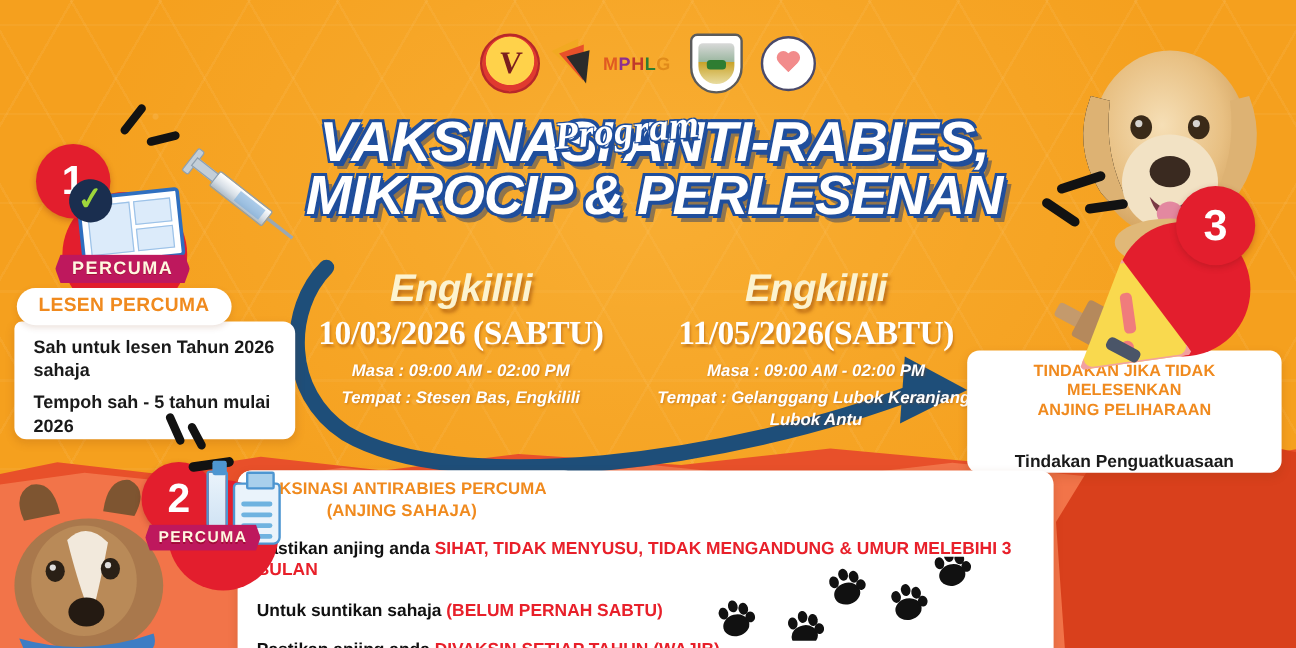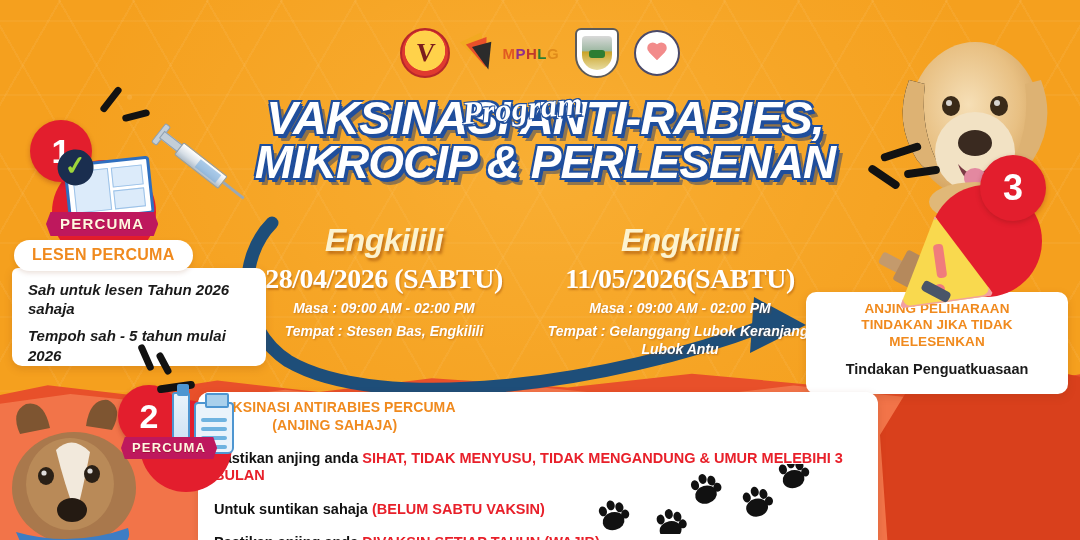--- a/index.html
+++ b/index.html
@@ -341,45 +341,44 @@
     position: absolute; left: 14px; top: 240px;
     background: #FFFFFF; border-radius: 16px;
     padding: 6px 18px 7px;
     color: #F08A1E; font-weight: 900; font-size: 16px;
     letter-spacing: .3px; z-index: 7;
     font-family: "Liberation Sans", sans-serif;
     box-shadow: 0 2px 5px rgba(120,50,10,.15);
   }
 
   .card-lesen {
-    left: 12px; top: 268px; width: 254px; height: 98px;
+    left: 12px; top: 268px; width: 234px; height: 98px;
     border-radius: 6px 10px 10px 10px;
     padding: 12px 14px 0 16px;
-    font-style: italic;
   }
   .card-lesen p {
     font-family: "Liberation Sans", sans-serif;
     font-weight: 700; font-size: 15px; color: #1A1A1A;
     line-height: 1.28;
   }
   .card-lesen p + p { margin-top: 8px; }
 
   .card-enforce {
     left: 806px; top: 292px; width: 262px; height: 102px;
     padding: 9px 10px 0; text-align: center;
   }
   .enforce-title {
     font-family: "Liberation Sans", sans-serif;
     font-weight: 900; font-size: 13.5px; color: #F08A1E;
     line-height: 1.22; letter-spacing: .1px;
   }
   .enforce-body {
     font-family: "Liberation Sans", sans-serif;
     font-weight: 700; font-size: 14.5px; color: #1A1A1A;
-    line-height: 1.35; margin-top: 10px;
+    line-height: 1.35; margin-top: 26px;
   }
 
   .card-vaks {
     left: 198px; top: 392px; width: 680px; height: 148px;
     border-radius: 12px 12px 0 0;
     padding: 0;
   }
   .vaks-head {
     position: absolute; left: 0; top: 0;
     background: #FFFFFF; border-radius: 12px 12px 12px 0;
@@ -498,21 +497,21 @@
     <div class="title-main title-line2">MIKROCIP &amp; PERLESENAN</div>
   </div>
 
   <svg class="arrow-svg" viewBox="0 0 640 185">
     <path d="M42 8 C8 42, 6 112, 58 146 C150 200, 380 170, 536 110" stroke="#1E4E79" stroke-width="13" fill="none" stroke-linecap="round"></path>
     <path d="M524 82 L576 110 L520 138 Z" fill="#1E4E79"></path>
   </svg>
 
   <div class="event event-left">
     <div class="event-city">Engkilili</div>
-    <div class="event-date">28/04/2026 (SABTU)</div>
+    <div class="event-date">10/03/2026 (SABTU)</div>
     <div class="event-meta">Masa : 09:00 AM - 02:00 PM</div>
     <div class="event-meta">Tempat : Stesen Bas, Engkilili</div>
   </div>
   <div class="event event-right">
     <div class="event-city">Engkilili</div>
     <div class="event-date">11/05/2026(SABTU)</div>
     <div class="event-meta">Masa : 09:00 AM - 02:00 PM</div>
     <div class="event-meta">Tempat : Gelanggang Lubok Keranjang, Lubok Antu</div>
   </div>
 
@@ -546,36 +545,36 @@
   <div class="badge-num badge-3">3</div>
   <div class="warn-icon">
     <div class="gavel-handle"></div>
     <div class="gavel-head"></div>
     <div class="warn-tri"></div>
     <div class="warn-bang"></div>
       <div class="warn-dot"></div>
     <div class="gavel-tip"></div>
   </div>
   <div class="card card-enforce">
+    <div class="enforce-title">TINDAKAN JIKA TIDAK MELESENKAN</div>
     <div class="enforce-title">ANJING PELIHARAAN</div>
-    <div class="enforce-title">TINDAKAN JIKA TIDAK MELESENKAN</div>
     <div class="enforce-body">Tindakan Penguatkuasaan</div>
   </div>
 
   <div class="card card-vaks">
     <div class="vaks-head">
       <div>VAKSINASI ANTIRABIES PERCUMA</div>
       <div>(ANJING SAHAJA)</div>
     </div>
     <ul class="vaks-list">
       <li>
         <span>Pastikan anjing anda </span><span class="hl">SIHAT, TIDAK MENYUSU, TIDAK MENGANDUNG &amp; UMUR MELEBIHI 3 BULAN</span>
       </li>
       <li>
-        <span>Untuk suntikan sahaja </span><span class="hl">(BELUM SABTU VAKSIN)</span>
+        <span>Untuk suntikan sahaja </span><span class="hl">(BELUM PERNAH SABTU)</span>
       </li>
       <li>
         <span>Pastikan anjing anda </span><span class="hl">DIVAKSIN SETIAP TAHUN (WAJIB)</span>
       </li>
     </ul>
   </div>
   <div class="badge-disc disc-2"></div>
   <div class="badge-num badge-2">2</div>
   <div class="vial-icon">
     <div class="syr2"></div>

